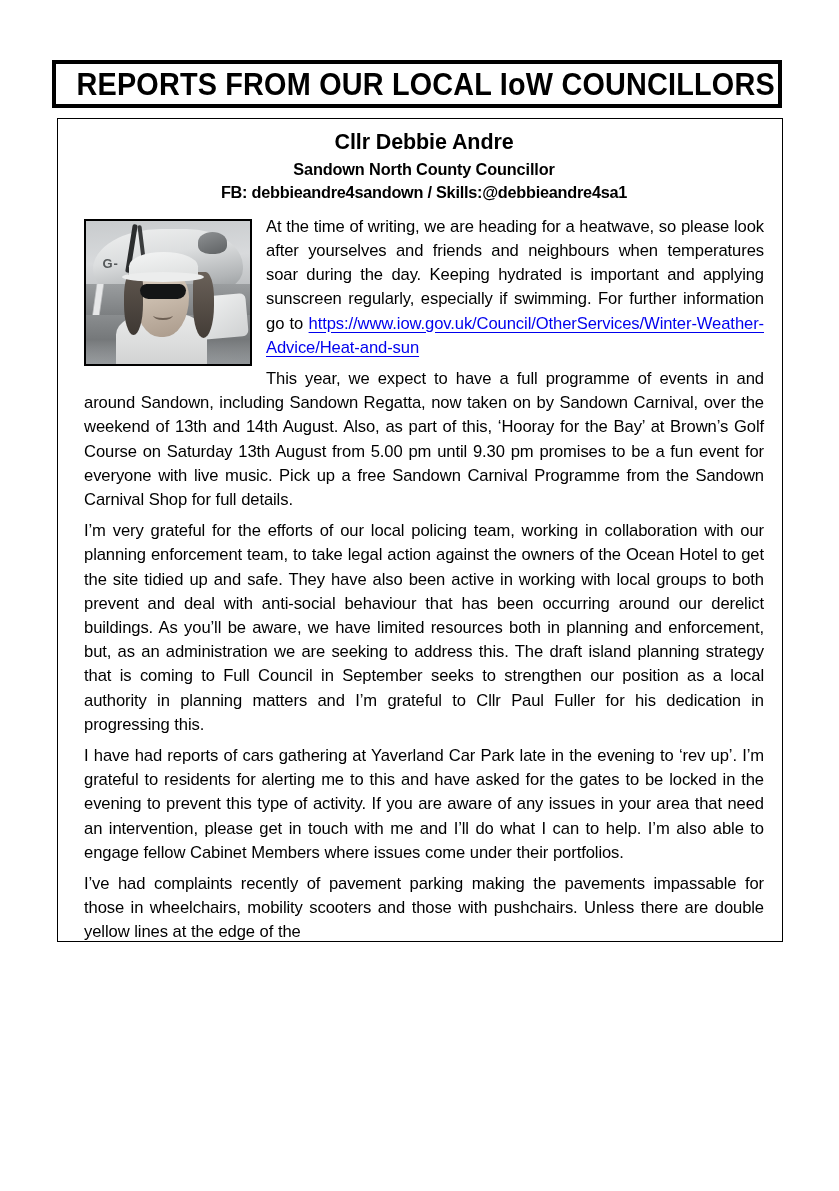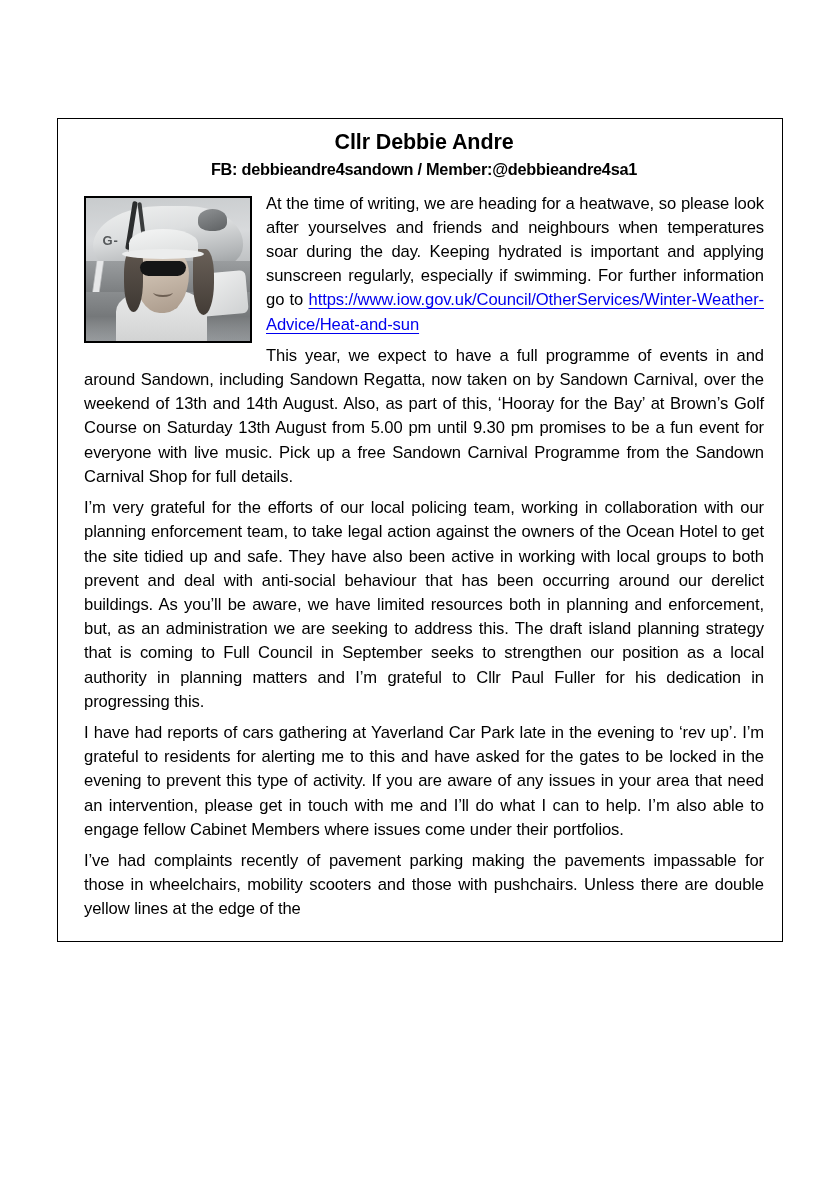--- a/index.html
+++ b/index.html
@@ -261,27 +261,31 @@
     text-align: center;
     font-size: 21px;
     letter-spacing: 0.5px;
   }
 </style>
 </head>
 <body>
 
 <div class="page">
 
+  <div class="header-box">
+    <div class="header-title">REPORTS FROM OUR LOCAL IoW COUNCILLORS</div>
+  </div>
 
   <div class="content-box">
     <div class="content-inner">
 
       <div class="masthead">
         <div class="name">Cllr Debbie Andre</div>
-        <div class="social">FB: debbieandre4sandown / Member:@debbieandre4sa1</div>
+        <div class="role">Sandown North County Councillor</div>
+        <div class="social">FB: debbieandre4sandown / Skills:@debbieandre4sa1</div>
       </div>
 
       <div class="body-text">
 
         <p>
           <span class="photo">
             <span class="ph-layer ph-sky"></span>
             <span class="ph-fuselage"></span>
             <span class="ph-prop"></span>
             <span class="ph-prop2"></span>

